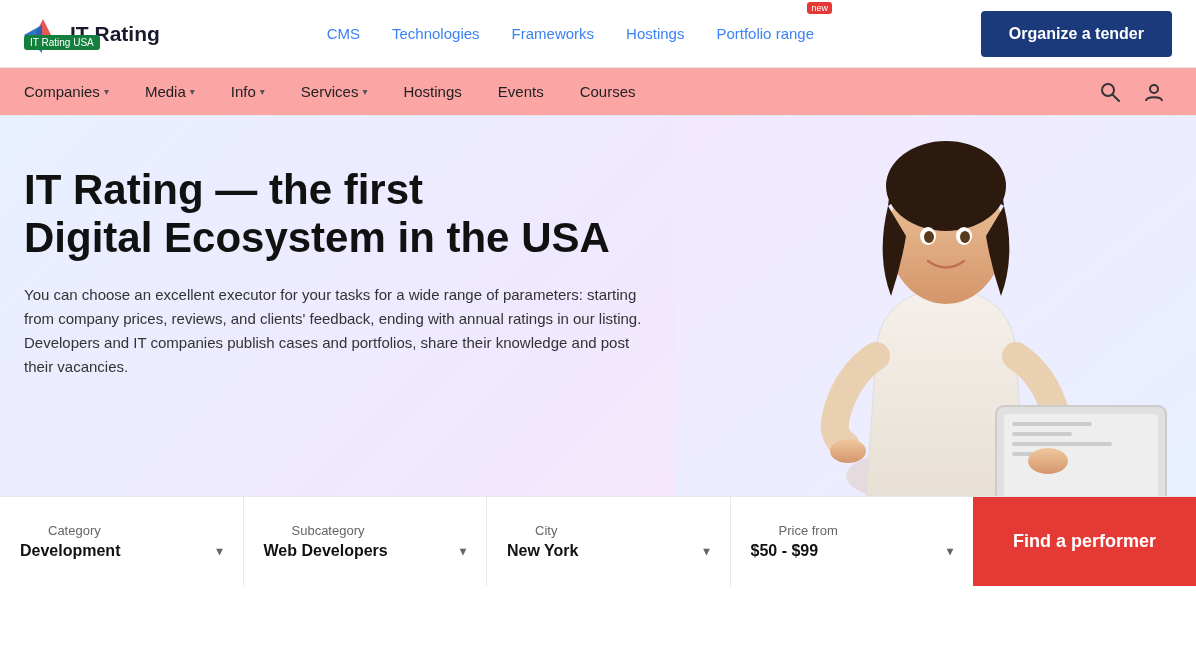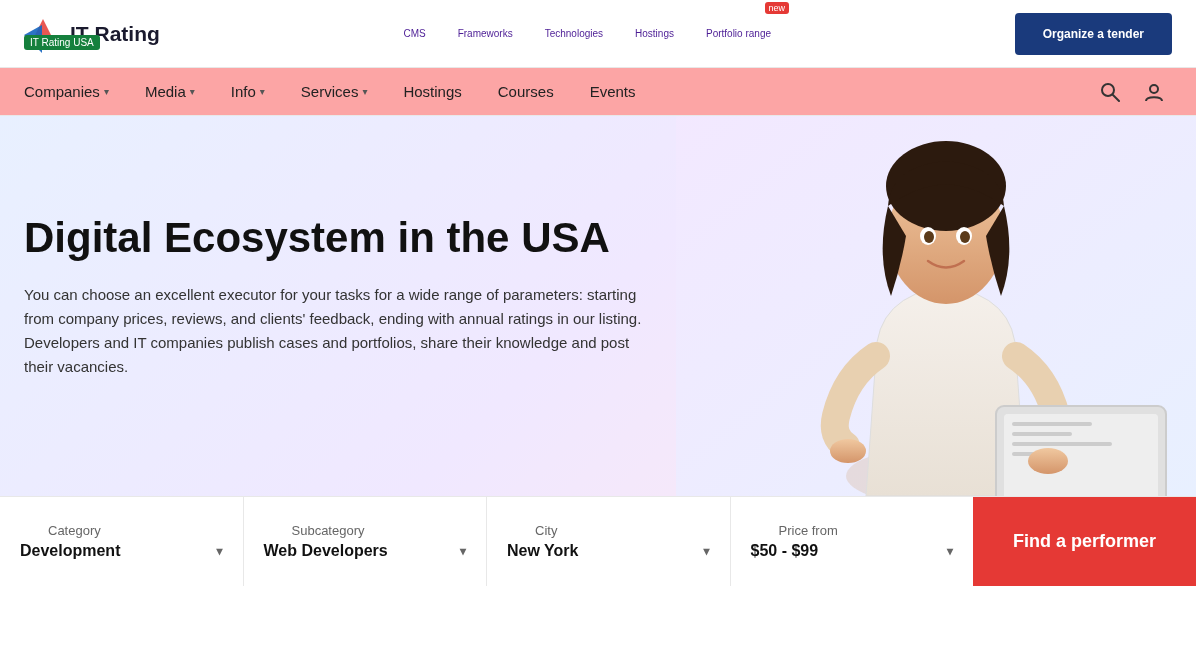--- a/index.html
+++ b/index.html
@@ -42,22 +42,22 @@
       border-radius: 3px;
       white-space: nowrap;
     }
     .top-nav {
       display: flex;
       align-items: center;
       gap: 32px;
     }
     .top-nav a {
       text-decoration: none;
-      color: #4c1d95;
-      font-size: 10px;
+      color: #3b82f6;
+      font-size: 15px;
     }
     .portfolio-topics-wrap {
       position: relative;
       display: inline-flex;
       align-items: center;
       gap: 4px;
     }
     .new-badge {
       background: #e53935;
       color: #fff;
@@ -67,21 +67,21 @@
       position: absolute;
       top: -8px;
       right: -18px;
       text-transform: lowercase;
     }
     .organize-btn {
       background: #1a3a7c;
       color: #fff;
       border: none;
       padding: 14px 28px;
-      font-size: 12px;
+      font-size: 16px;
       font-weight: 600;
       cursor: pointer;
       border-radius: 4px;
       white-space: nowrap;
     }
 
     
     .main-nav {
       display: flex;
       align-items: center;
@@ -230,22 +230,22 @@
     <svg class="logo-icon" viewBox="0 0 38 38">
       <polygon points="4,34 19,4 34,34" fill="#e53935" opacity="0.85"></polygon>
       <polygon points="0,20 18,10 18,38" fill="#1565c0" opacity="0.9"></polygon>
     </svg>
     <span class="logo-text">IT Rating</span>
     <span class="logo-badge">IT Rating USA</span>
   </div>
 
   <nav class="top-nav">
     <a class="nav-item" style="padding:0;">CMS</a>
+    <a class="nav-item" style="padding:0;">Technologies</a>
     <a class="nav-item" style="padding:0;">Frameworks</a>
-    <a class="nav-item" style="padding:0;">Technologies</a>
     <a class="nav-item" style="padding:0;">Hostings</a>
     <span class="portfolio-topics-wrap">
       <a class="nav-item" style="padding:0;">Portfolio range</a>
       <span class="new-badge">new</span>
     </span>
   </nav>
 
   <button class="organize-btn">Organize a tender</button>
 </div>
 
@@ -261,43 +261,43 @@
     </a>
     <a class="nav-item">
       <span>Info</span>
       <span class="chevron">▾</span>
     </a>
     <a class="nav-item">
       <span>Services</span>
       <span class="chevron">▾</span>
     </a>
     <a class="nav-item">Hostings</a>
+    <a class="nav-item">Events</a>
     <a class="nav-item">Courses</a>
-    <a class="nav-item">Events</a>
   </div>
   <div class="nav-icons">
     <button class="nav-icon-btn">
       <svg width="20" height="20" viewBox="0 0 20 20">
         <circle cx="8" cy="8" r="6" fill="none" stroke="#333" stroke-width="2"></circle>
         <line x1="13" y1="13" x2="19" y2="19" stroke="#333" stroke-width="2" stroke-linecap="round"></line>
       </svg>
     </button>
     <button class="nav-icon-btn">
       <svg width="22" height="22" viewBox="0 0 22 22">
         <circle cx="11" cy="8" r="4" fill="none" stroke="#333" stroke-width="2"></circle>
         <path d="M3 20 C3 15 19 15 19 20" fill="none" stroke="#333" stroke-width="2"></path>
       </svg>
     </button>
   </div>
 </div>
 
 <div class="hero">
   <div class="hero-content">
     <h1 class="hero-title">
-      <br>
+      <span>IT Rating — the first</span><br>
       <span>Digital Ecosystem in the USA</span>
     </h1>
     <p class="hero-description">You can choose an excellent executor for your tasks for a wide range of parameters: starting from company prices, reviews, and clients' feedback, ending with annual ratings in our listing. Developers and IT companies publish cases and portfolios, share their knowledge and post their vacancies.</p>
   </div>
 
   <div class="hero-image">
     <svg viewBox="0 0 520 420" width="520" height="420">
 
       <defs>
         <linearGradient id="bgGrad" x1="0" y1="0" x2="1" y2="1">

